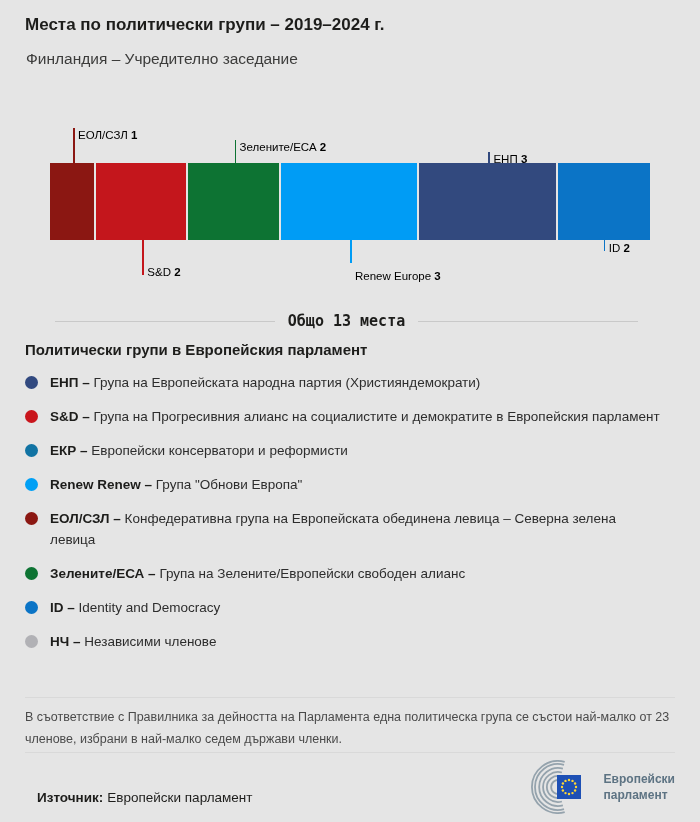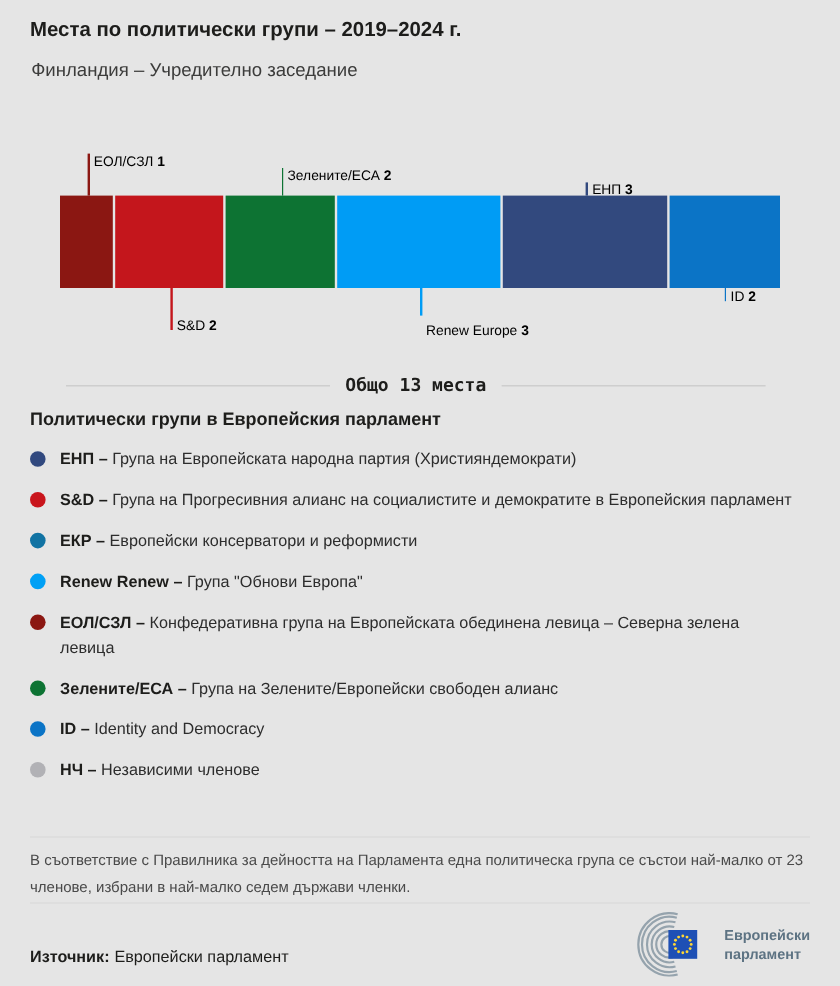--- a/index.html
+++ b/index.html
@@ -23,21 +23,21 @@
   .legend{position:absolute;top:372px;left:25px;width:650px;}
   .legend-row{display:flex;align-items:flex-start;margin-bottom:13px;}
   .dot{flex:0 0 13px;width:13px;height:13px;border-radius:50%;margin:4px 12px 0 0;}
   .legend-text{font-size:13.5px;line-height:21px;color:#2d2d2d;max-width:610px;}
   .legend-text .lname{font-weight:bold;color:#1d1d1b;}
 
   .hr{position:absolute;left:25px;right:25px;height:1px;background:#d9d9d9;}
   .hr1{top:697px;} .hr2{top:752px;}
   .note{position:absolute;top:707px;left:25px;width:650px;font-size:12.5px;line-height:21.5px;color:#4a4a4a;}
   .source{position:absolute;top:790px;left:25px;font-size:13.5px;color:#1d1d1b;}
-  .source b{font-weight:bold;margin-right:4px;}
+  .source b{font-weight:bold;margin-right:4px;margin-left:12px;}
 
   .logo{position:absolute;top:760px;right:25px;display:flex;align-items:center;}
   .logo svg{display:block;}
   .logo-text{margin-left:10px;font-weight:bold;font-size:12px;line-height:16px;color:#5d7383;}
 </style>
 </head>
 <body>
 
 <div class="page">
 

